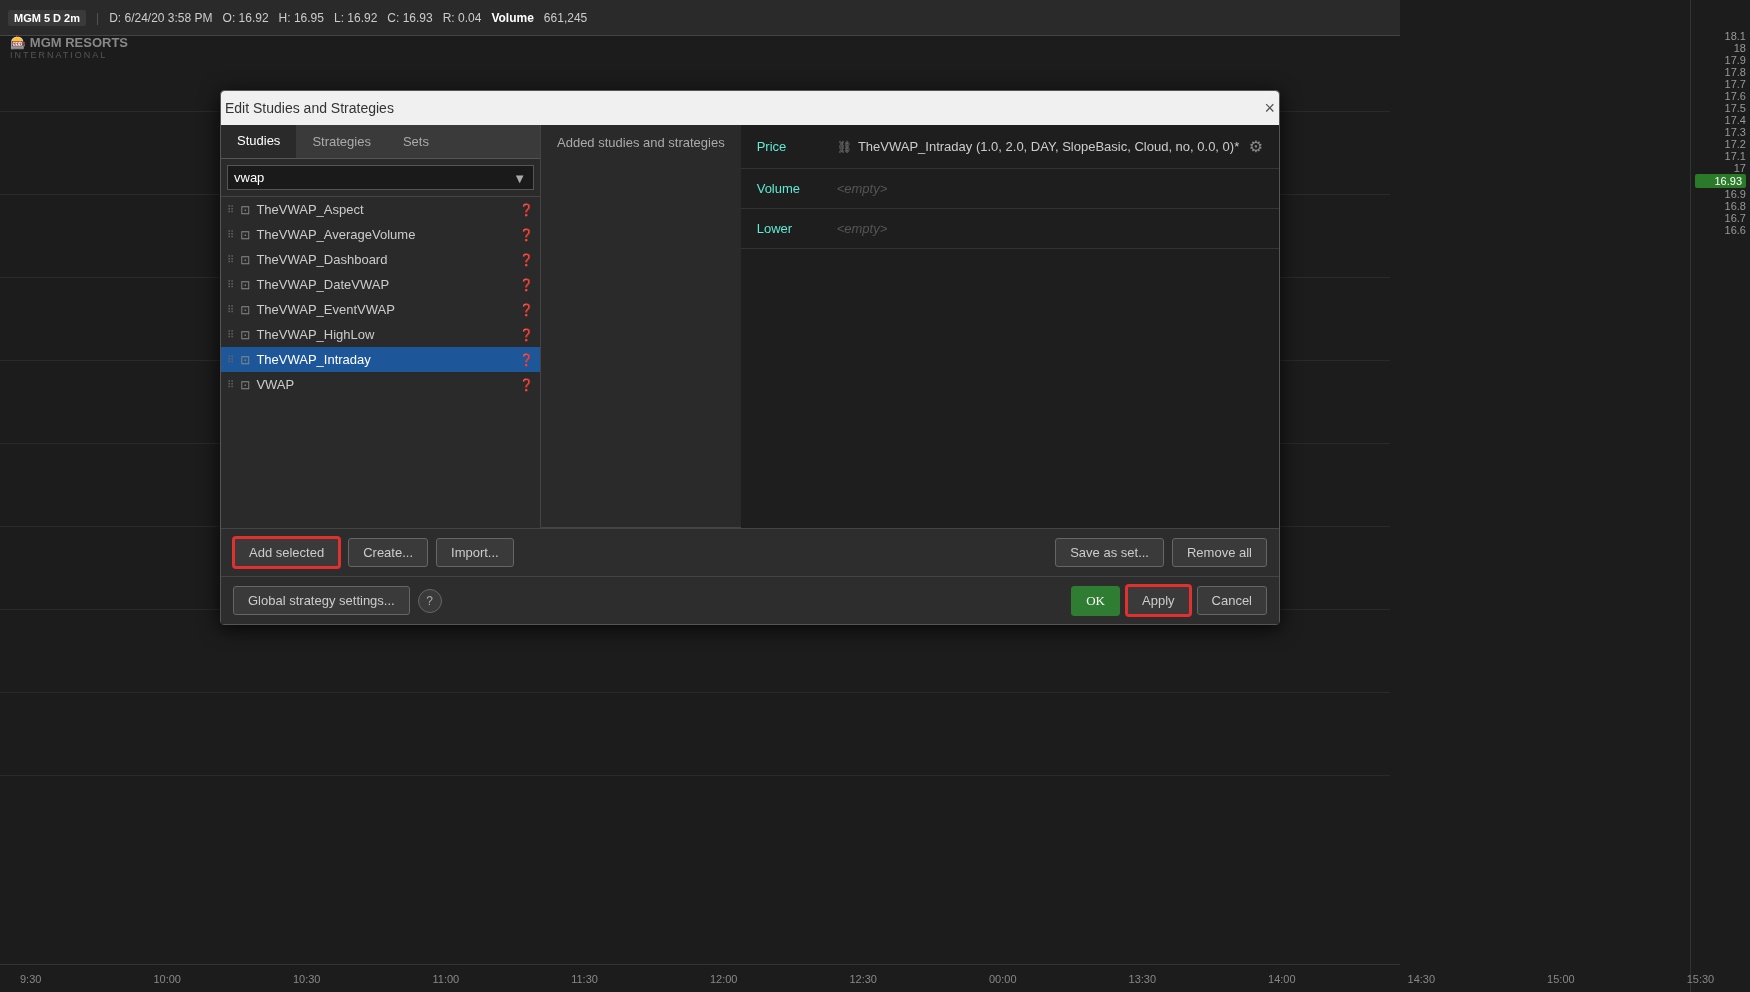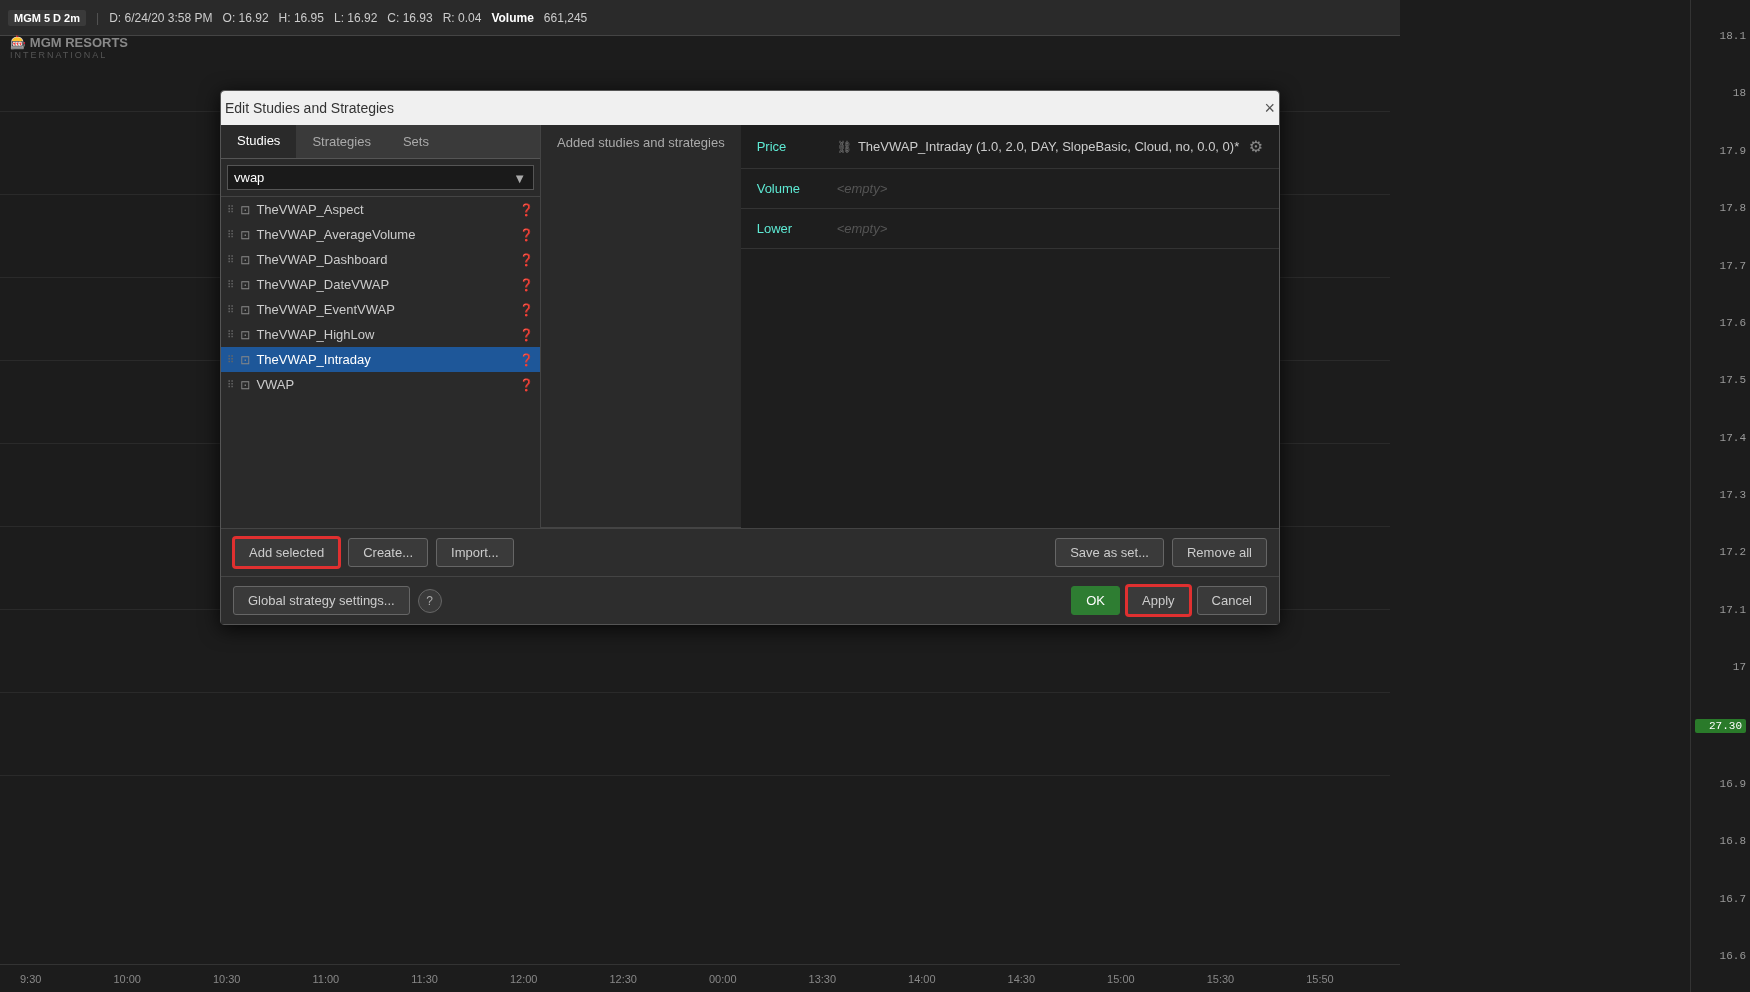--- a/index.html
+++ b/index.html
@@ -57,25 +57,23 @@
     
     .price-scale {
       position: absolute;
       top: 0; right: 0;
       width: 60px;
       height: 992px;
       background: #1c1c1c;
       border-left: 1px solid #333;
       display: flex;
       flex-direction: column;
-      justify-content: space-between;
       padding: 30px 4px 30px;
       font-size: 11px;
       color: #999;
-      font-family: Liberation Mono, monospace;
     }
     .price-label {
       text-align: right;
     }
     .price-label.active {
       background: #2a7a2a;
       color: #fff;
       padding: 1px 4px;
       border-radius: 2px;
     }
@@ -84,21 +82,21 @@
     .time-scale {
       position: absolute;
       bottom: 0; left: 0;
       width: 1400px;
       height: 28px;
       background: #1c1c1c;
       border-top: 1px solid #333;
       display: flex;
       align-items: center;
       padding: 0 20px;
-      gap: 72px;
+      gap: 112px;
       font-size: 11px;
       color: #888;
     }
 
     
     .logo-area {
       position: absolute;
       top: 35px;
       left: 10px;
       color: #666;
@@ -342,20 +340,21 @@
 
     .btn-highlighted {
       border: 2px solid #e03030 !important;
       box-shadow: 0 0 0 1px #e03030;
     }
 
     .btn-primary {
       background: #2e7d32;
       border-color: #2e7d32;
       color: #fff;
+      font-family: Liberation Serif, serif;
     }
 
     .btn-apply {
       background: #3a3a3a;
       border-color: #666;
       color: #ccc;
       border: 2px solid #e03030;
       box-shadow: 0 0 0 1px #e03030;
     }
 
@@ -442,21 +441,21 @@
   <div class="price-label">17.9</div>
   <div class="price-label">17.8</div>
   <div class="price-label">17.7</div>
   <div class="price-label">17.6</div>
   <div class="price-label">17.5</div>
   <div class="price-label">17.4</div>
   <div class="price-label">17.3</div>
   <div class="price-label">17.2</div>
   <div class="price-label">17.1</div>
   <div class="price-label">17</div>
-  <div class="price-label active">27.30</div>
+  <div class="price-label active">16.93</div>
   <div class="price-label">16.9</div>
   <div class="price-label">16.8</div>
   <div class="price-label">16.7</div>
   <div class="price-label">16.6</div>
 </div>
 
 <div class="time-scale">
   <span>9:30</span>
   <span>10:00</span>
   <span>10:30</span>

